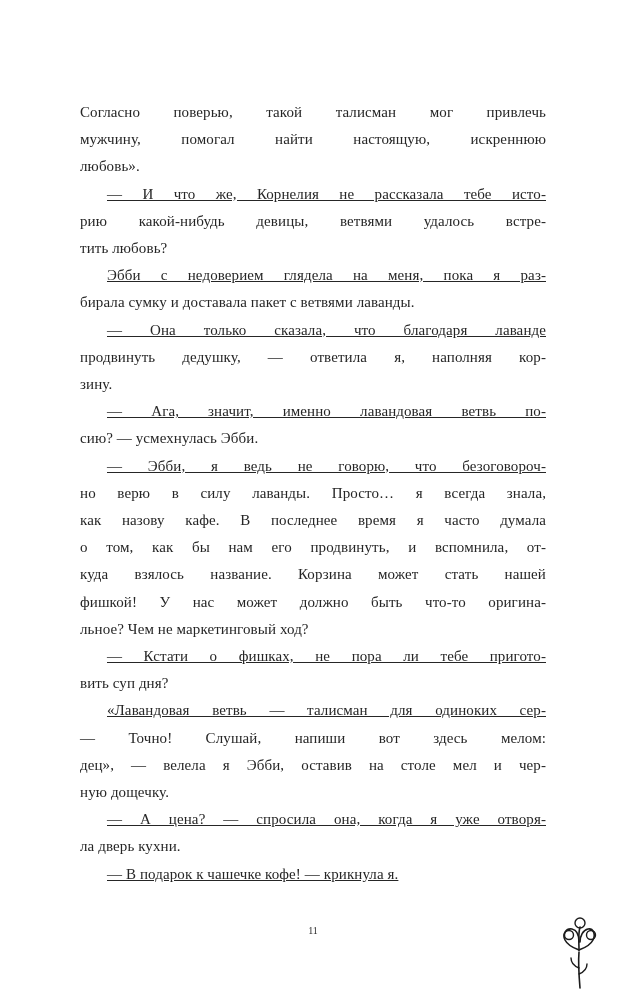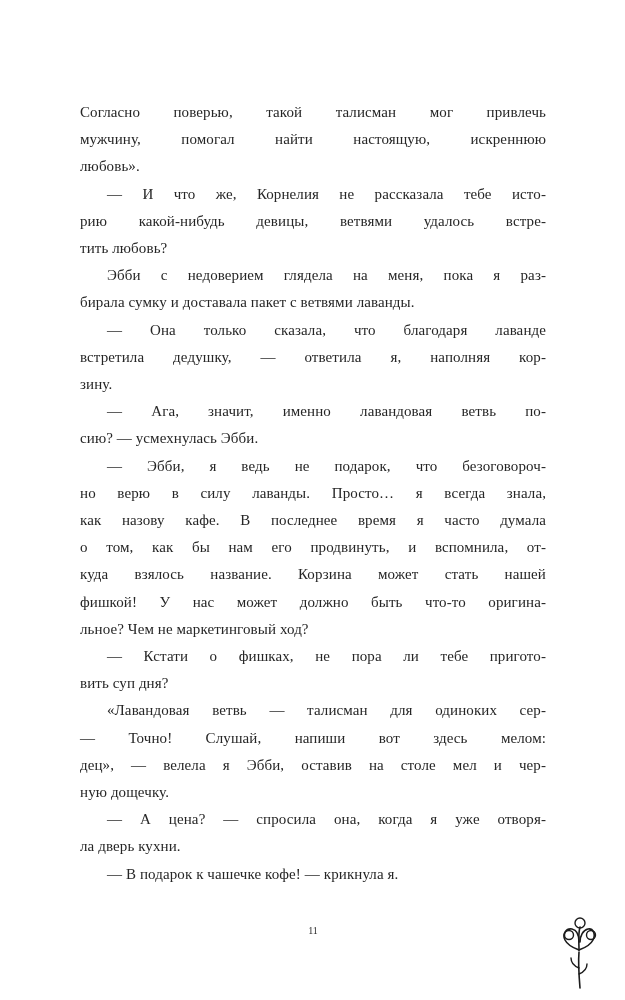--- a/index.html
+++ b/index.html
@@ -39,20 +39,21 @@
   .line.just {
     text-align: justify;
     text-align-last: justify;
   }
   .line.last {
     text-align: right;
     text-align-last: left;
   }
   .para.indent .line:first-child {
     text-indent: 27px;
+    text-decoration: underline;
   }
   .page-number {
     position: absolute;
     left: 80px;
     top: 925px;
     width: 466px;
     text-align: center;
     font-size: 10px;
     color: #2b2b2b;
   }
@@ -83,29 +84,29 @@
         <div class="line just">— И что же, Корнелия не рассказала тебе исто-</div>
         <div class="line just">рию какой-нибудь девицы, ветвями удалось встре-</div>
         <div class="line last">тить любовь?</div>
       </div>
       <div class="para indent">
         <div class="line just">Эбби с недоверием глядела на меня, пока я раз-</div>
         <div class="line last">бирала сумку и доставала пакет с ветвями лаванды.</div>
       </div>
       <div class="para indent">
         <div class="line just">— Она только сказала, что благодаря лаванде</div>
-        <div class="line just">встретила дедушку, — ответила я, наполняя кор-</div>
+        <div class="line just">продвинуть дедушку, — ответила я, наполняя кор-</div>
         <div class="line last">зину.</div>
       </div>
       <div class="para indent">
         <div class="line just">— Ага, значит, именно лавандовая ветвь по-</div>
         <div class="line last">сию? — усмехнулась Эбби.</div>
       </div>
       <div class="para indent">
-        <div class="line just">— Эбби, я ведь не подарок, что безоговороч-</div>
+        <div class="line just">— Эбби, я ведь не говорю, что безоговороч-</div>
         <div class="line just">но верю в силу лаванды. Просто… я всегда знала,</div>
         <div class="line just">как назову кафе. В последнее время я часто думала</div>
         <div class="line just">о том, как бы нам его продвинуть, и вспомнила, от-</div>
         <div class="line just">куда взялось название. Корзина может стать нашей</div>
         <div class="line just">фишкой! У нас может должно быть что-то оригина-</div>
         <div class="line last">льное? Чем не маркетинговый ход?</div>
       </div>
       <div class="para indent">
         <div class="line just">— Кстати о фишках, не пора ли тебе пригото-</div>
         <div class="line last">вить суп дня?</div>

